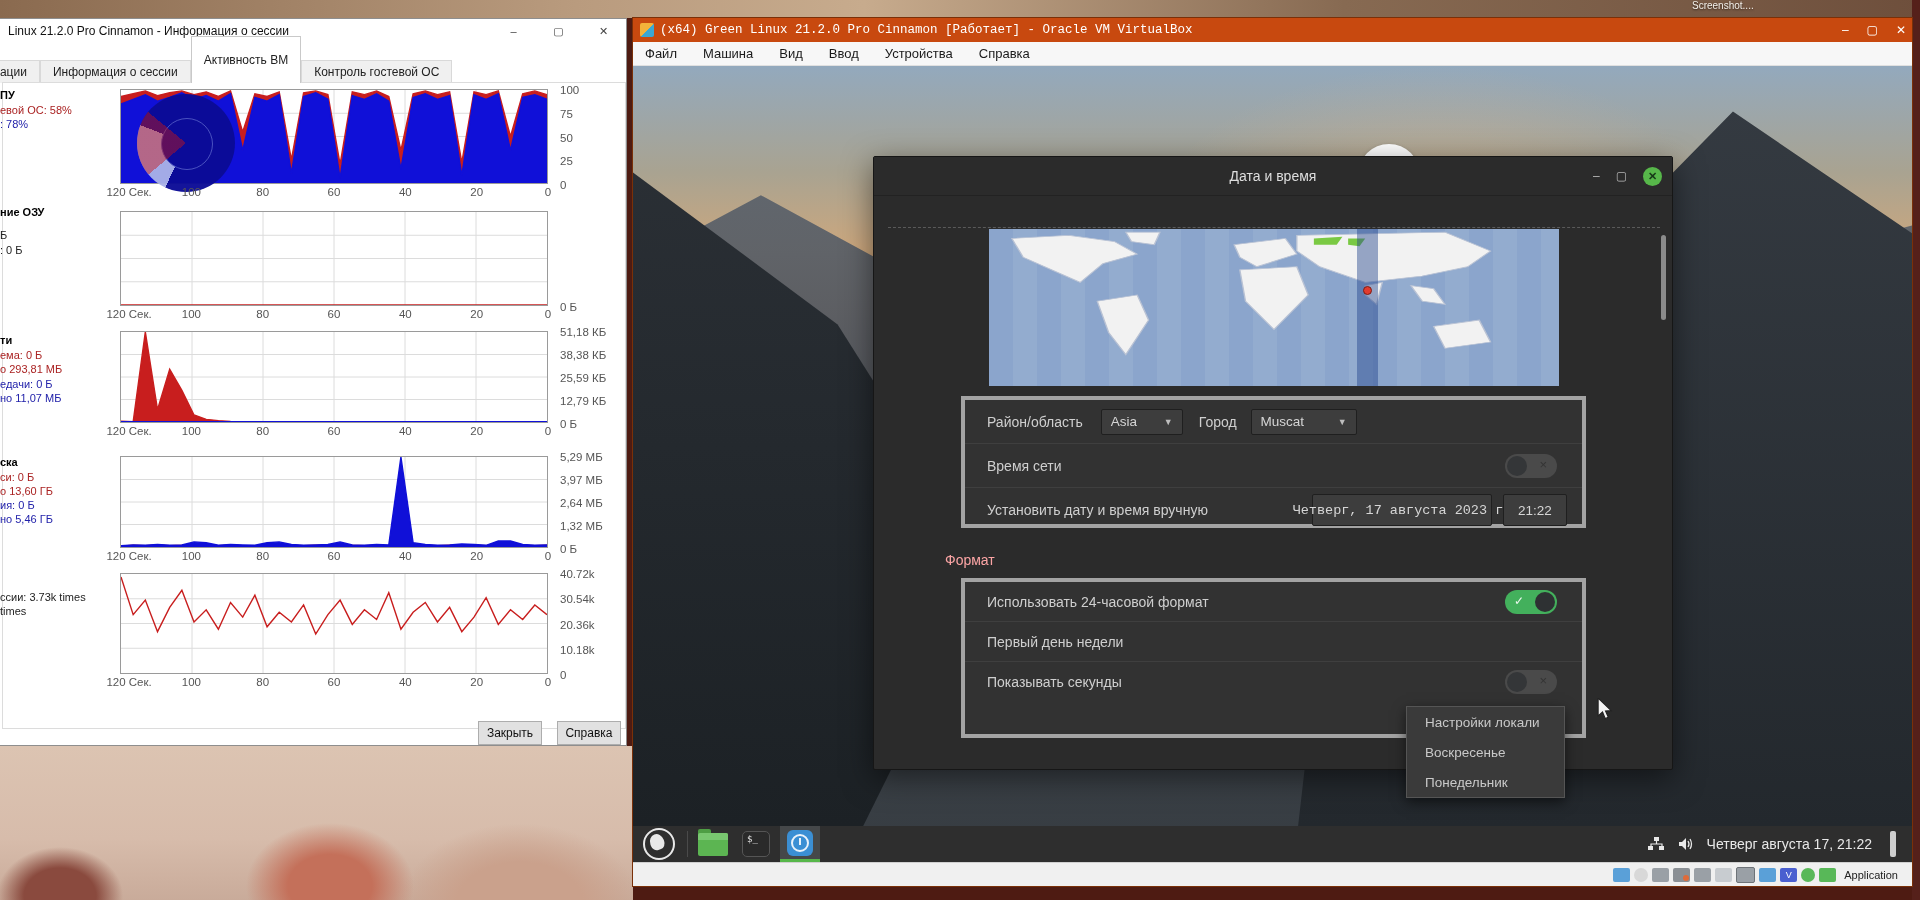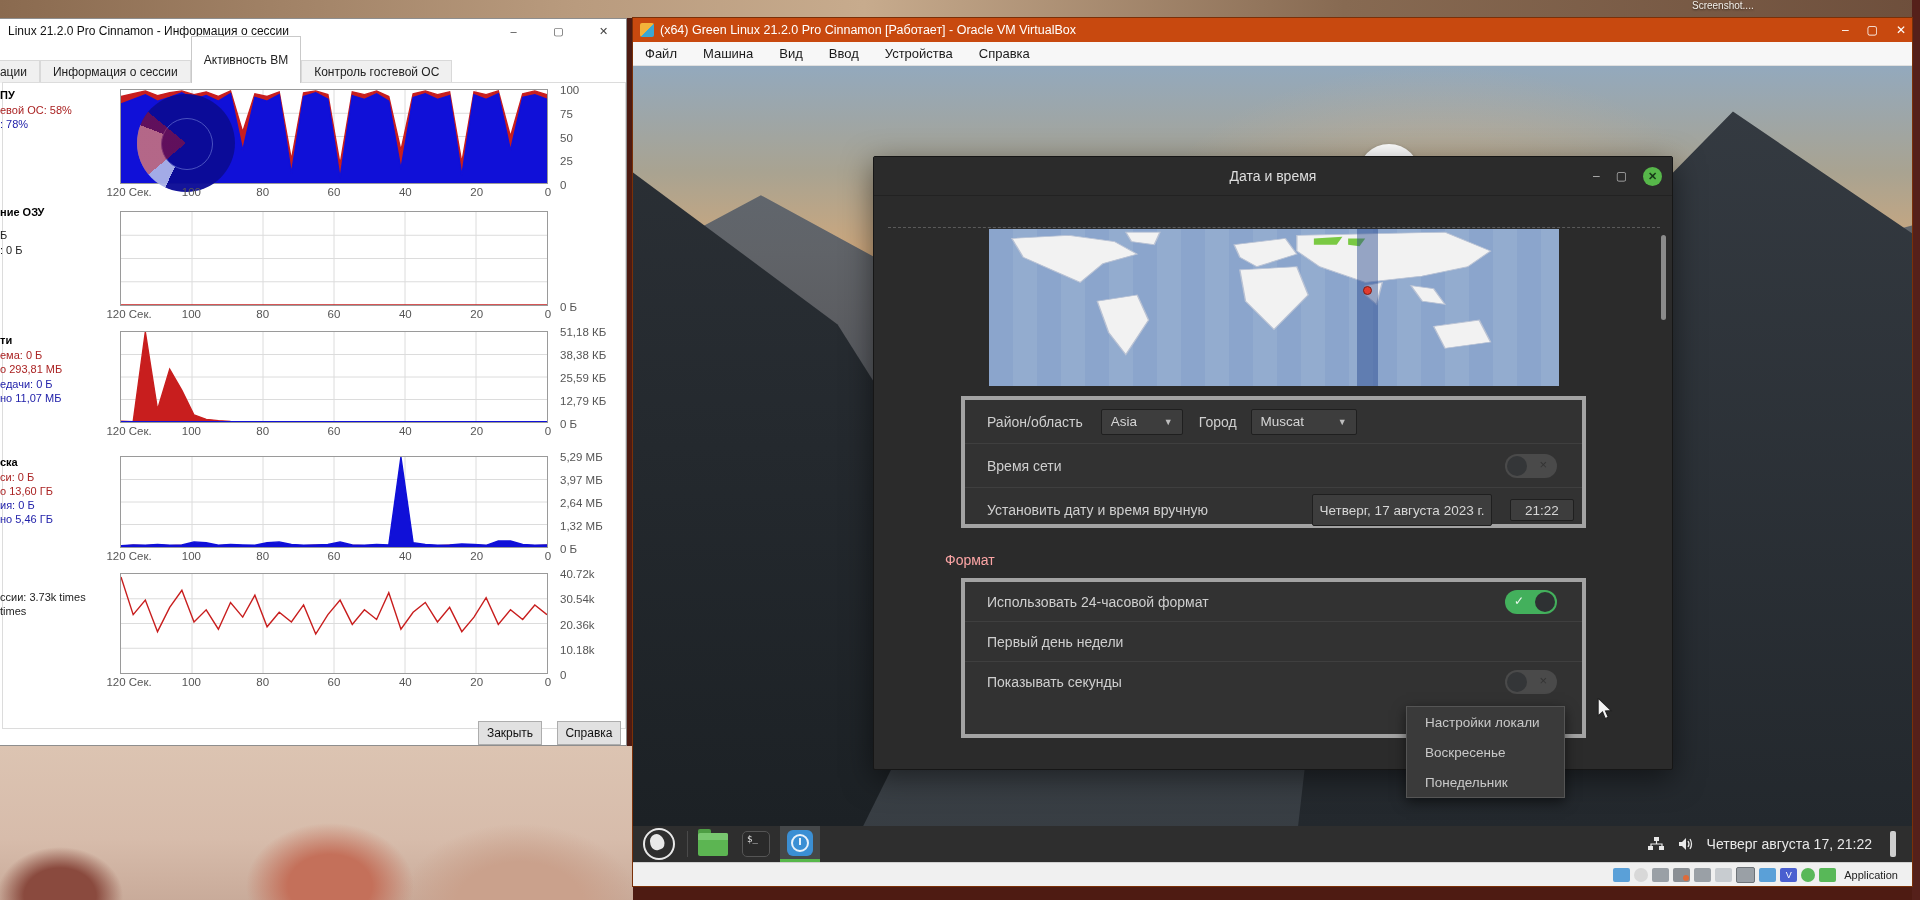--- a/index.html
+++ b/index.html
@@ -143,21 +143,21 @@
   .tb-date{color:#e8e8e8;font-size:14px;white-space:nowrap;}
   .tb-grip{width:6px;height:26px;background:#cfcfcf;border-radius:2px;margin-left:6px;}
   .vm-status{position:absolute;left:0;top:844px;width:1279px;height:24px;background:#f0f0f0;
     border-top:1px solid #d0d0d0;display:flex;align-items:center;justify-content:flex-end;
     gap:4px;padding-right:14px;box-sizing:border-box;}
   .st{width:17px;height:14px;border-radius:2px;display:flex;align-items:center;justify-content:center;
     font-size:9px;color:#fff;}
   .st-label{font-size:11px;color:#222;margin-left:4px;}
   .cursor{position:absolute;z-index:99;}
   
-  .nowrap{white-space:nowrap;}
+  .nowrap{white-space:nowrap;font-family:Liberation Mono, monospace;}
 </style>
 </head>
 <body>
 
 <div id="screen">
 
   <div class="host-top"></div>
   <div class="host-right"></div>
   <div class="host-bottom"></div>
   <div class="screenshot-label">Screenshot....</div>
@@ -441,21 +441,21 @@
         </div>
         <div class="row" style="height:44px">
           <span>Время сети</span>
           <div class="tgl off"></div>
         </div>
         <div class="row" style="height:44px">
           <span>Установить дату и время вручную</span>
           <div class="dbtn" style="position:absolute;right:90px;width:180px;height:32px">
             <span class="nowrap">Четверг, 17 августа 2023 г.</span>
           </div>
-          <div class="dbtn" style="position:absolute;right:8px;width:64px;height:22px">
+          <div class="dbtn" style="position:absolute;right:15px;width:64px;height:32px">
             <span>21:22</span>
           </div>
         </div>
       </div>
 
       <div class="fmt-head">Формат</div>
 
       <div class="grp" style="top:421px;height:160px">
         <div class="row" style="height:40px">
           <span>Использовать 24-часовой формат</span>

